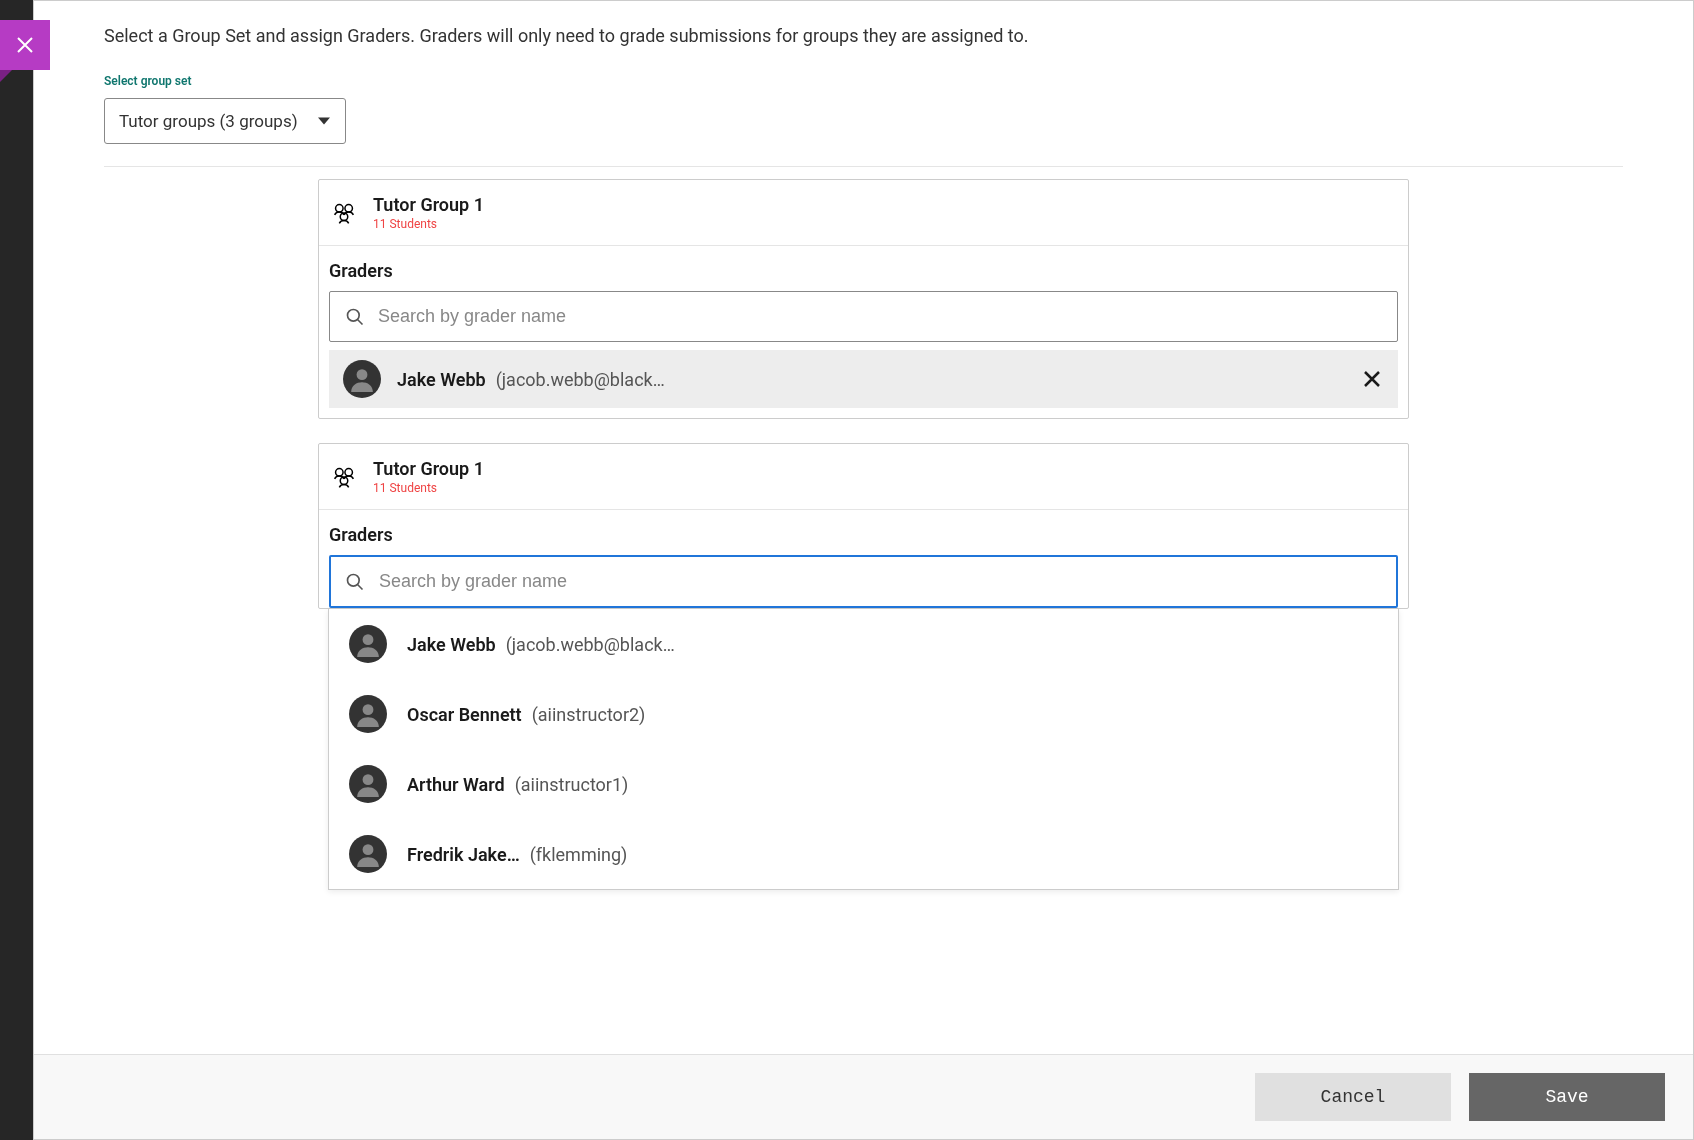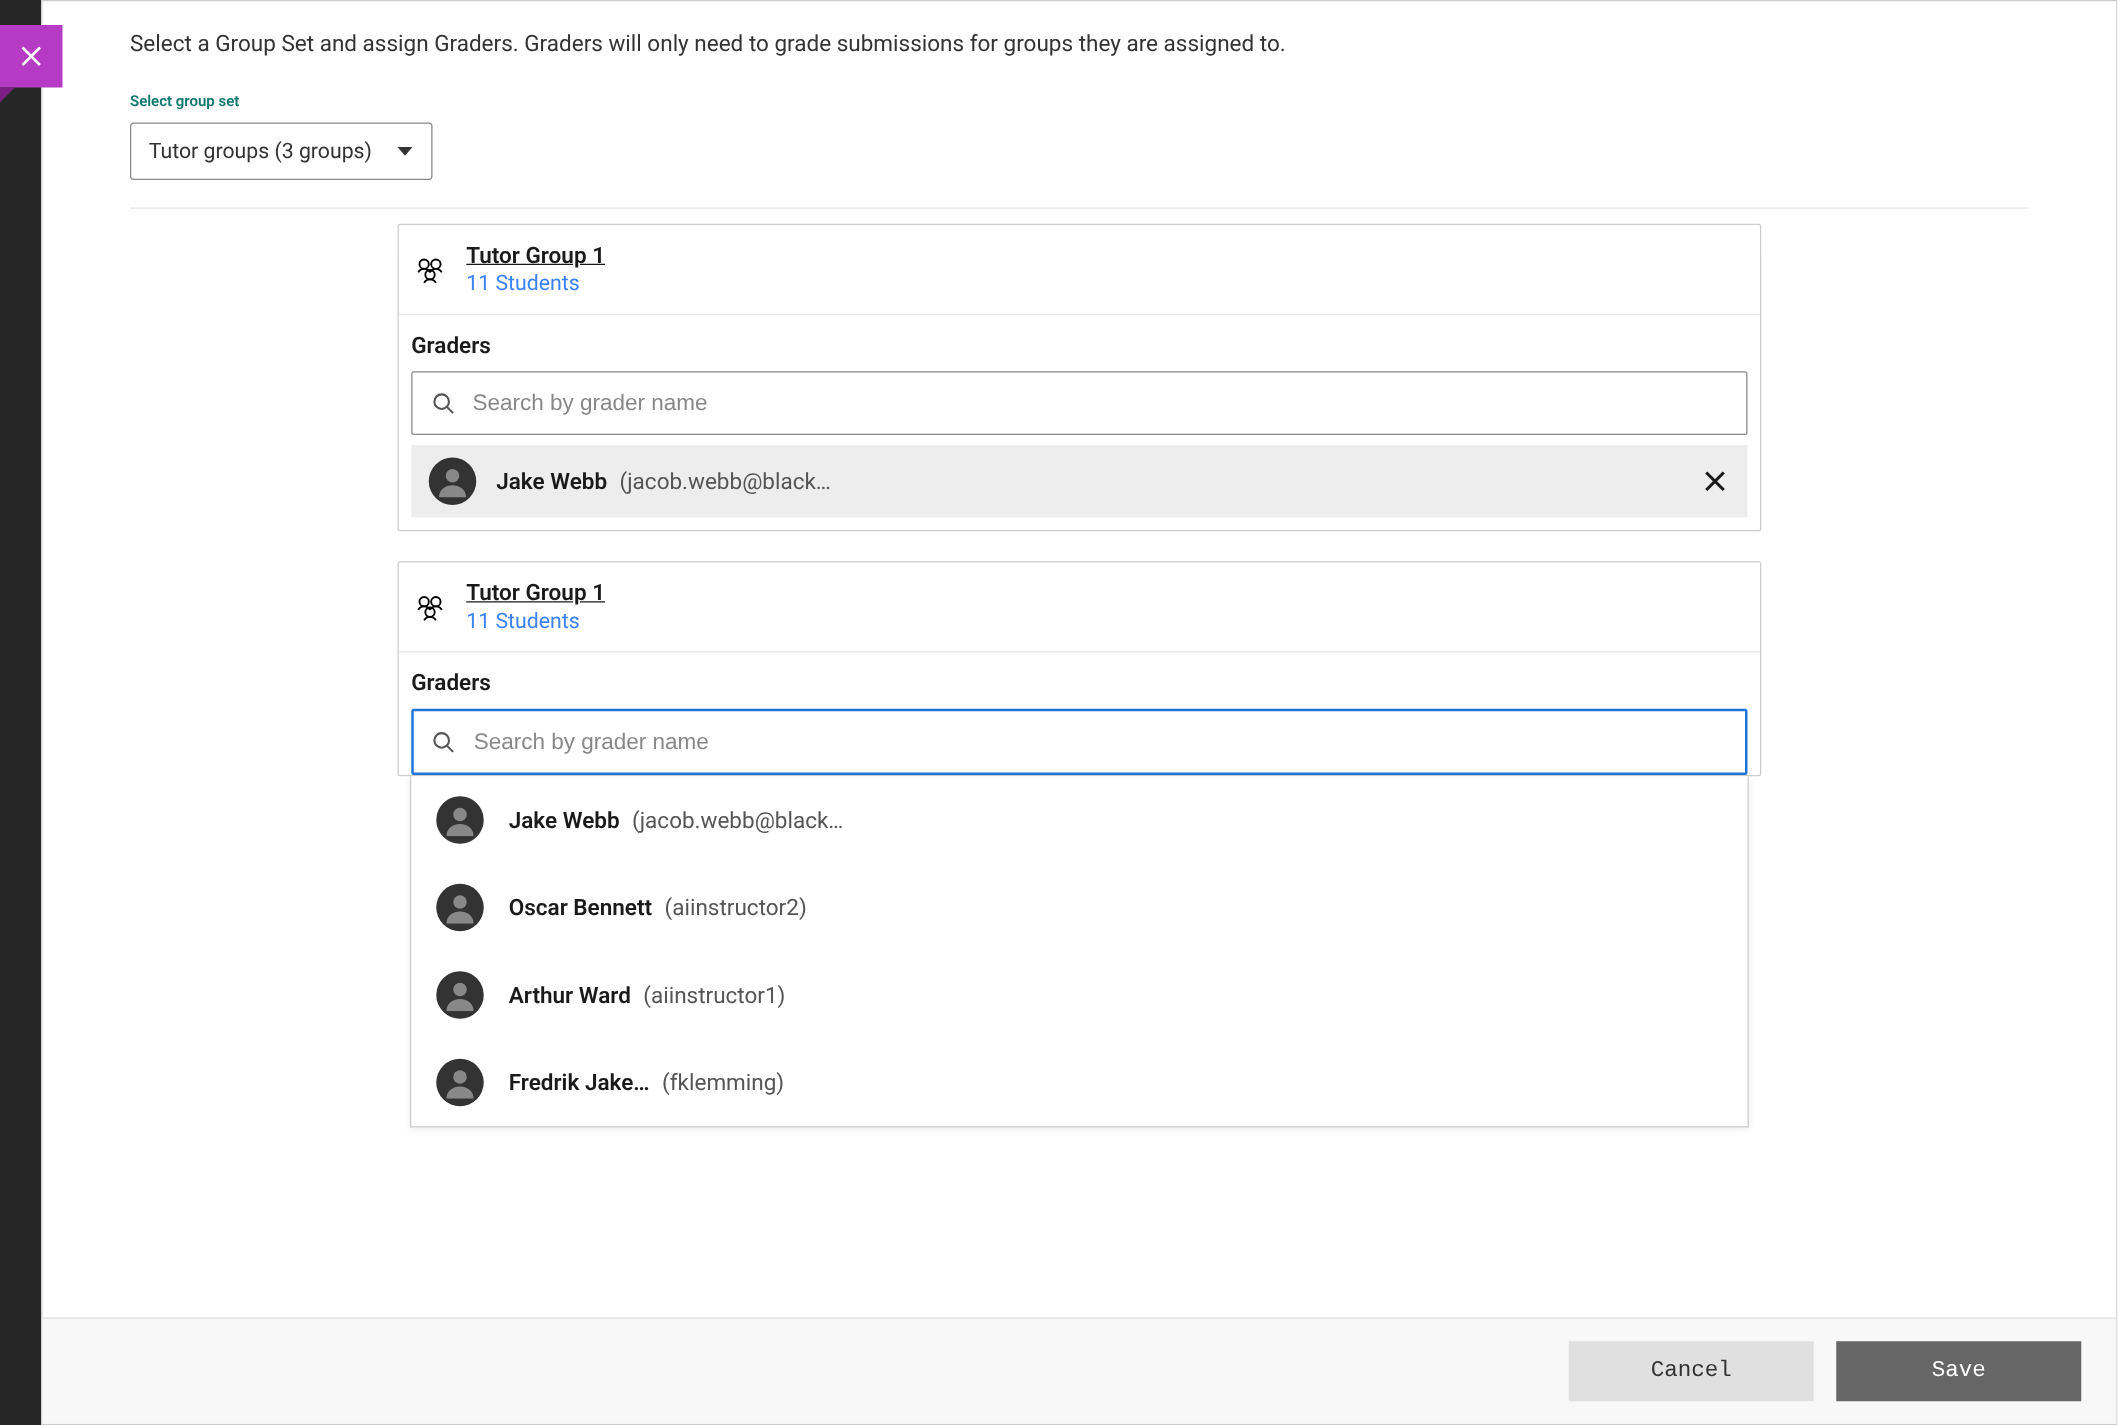--- a/index.html
+++ b/index.html
@@ -153,25 +153,24 @@
       justify-content: center;
     }
     .group-icon svg {
       width: 30px;
       height: 30px;
     }
     .group-title {
       font-size: 18px;
       font-weight: 600;
       color: #1a1a1a;
-      text-decoration: underline;
     }
     .group-sub {
-      font-size: 17px;
-      color: #3b82f6;
+      font-size: 12px;
+      color: #ef4444;
       margin-top: 2px;
     }
     .group-body {
       padding: 14px 10px 10px 10px;
     }
     .graders-label {
       font-size: 18px;
       font-weight: 600;
       color: #1a1a1a;
       margin-bottom: 10px;

